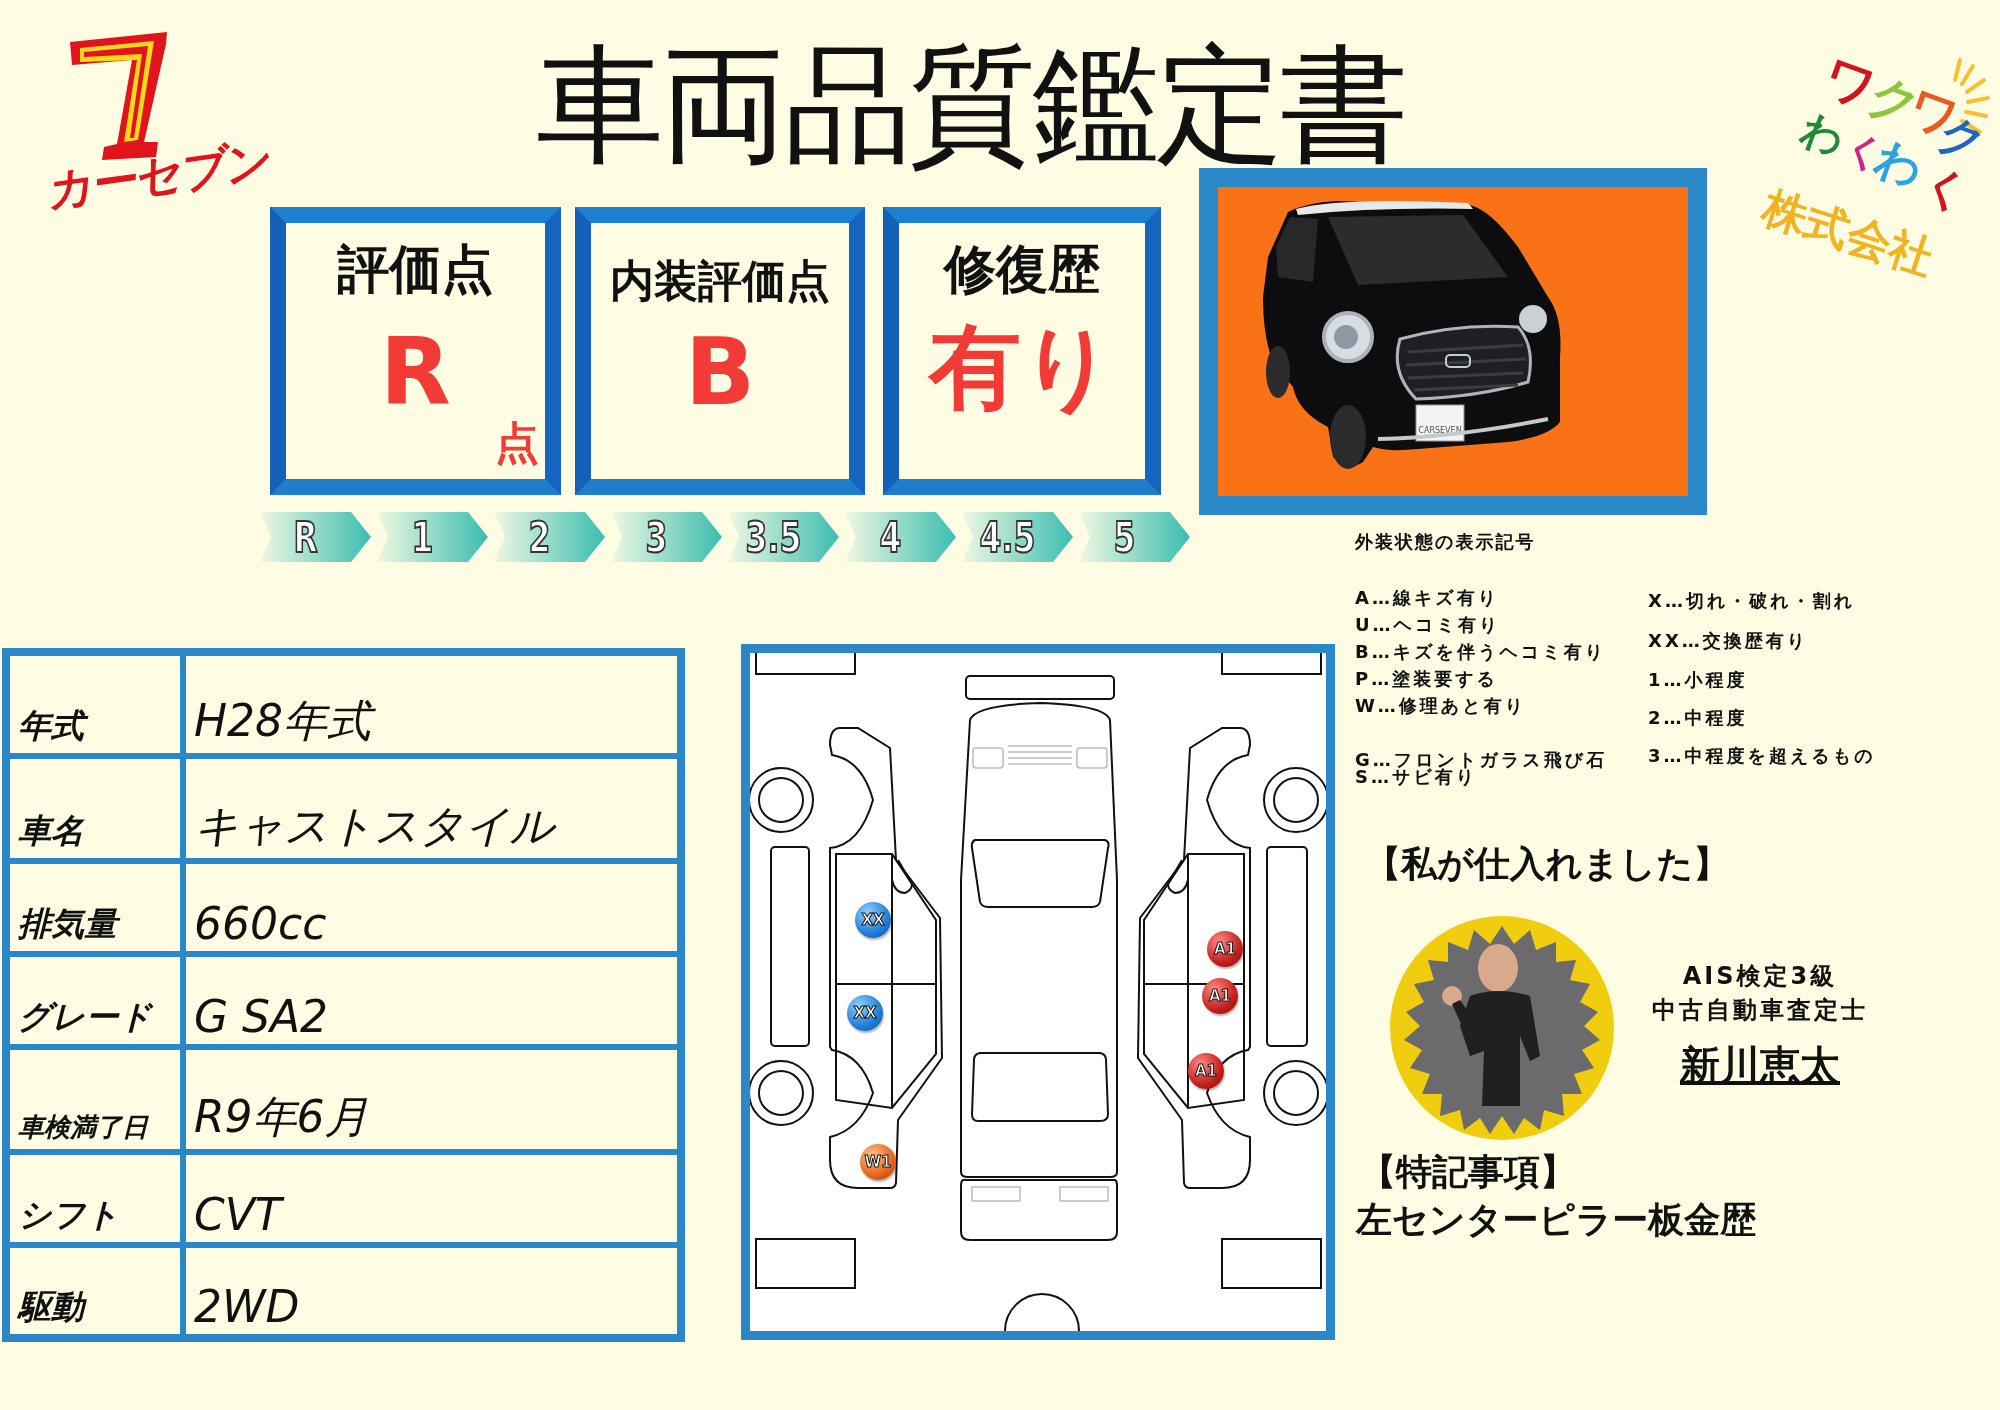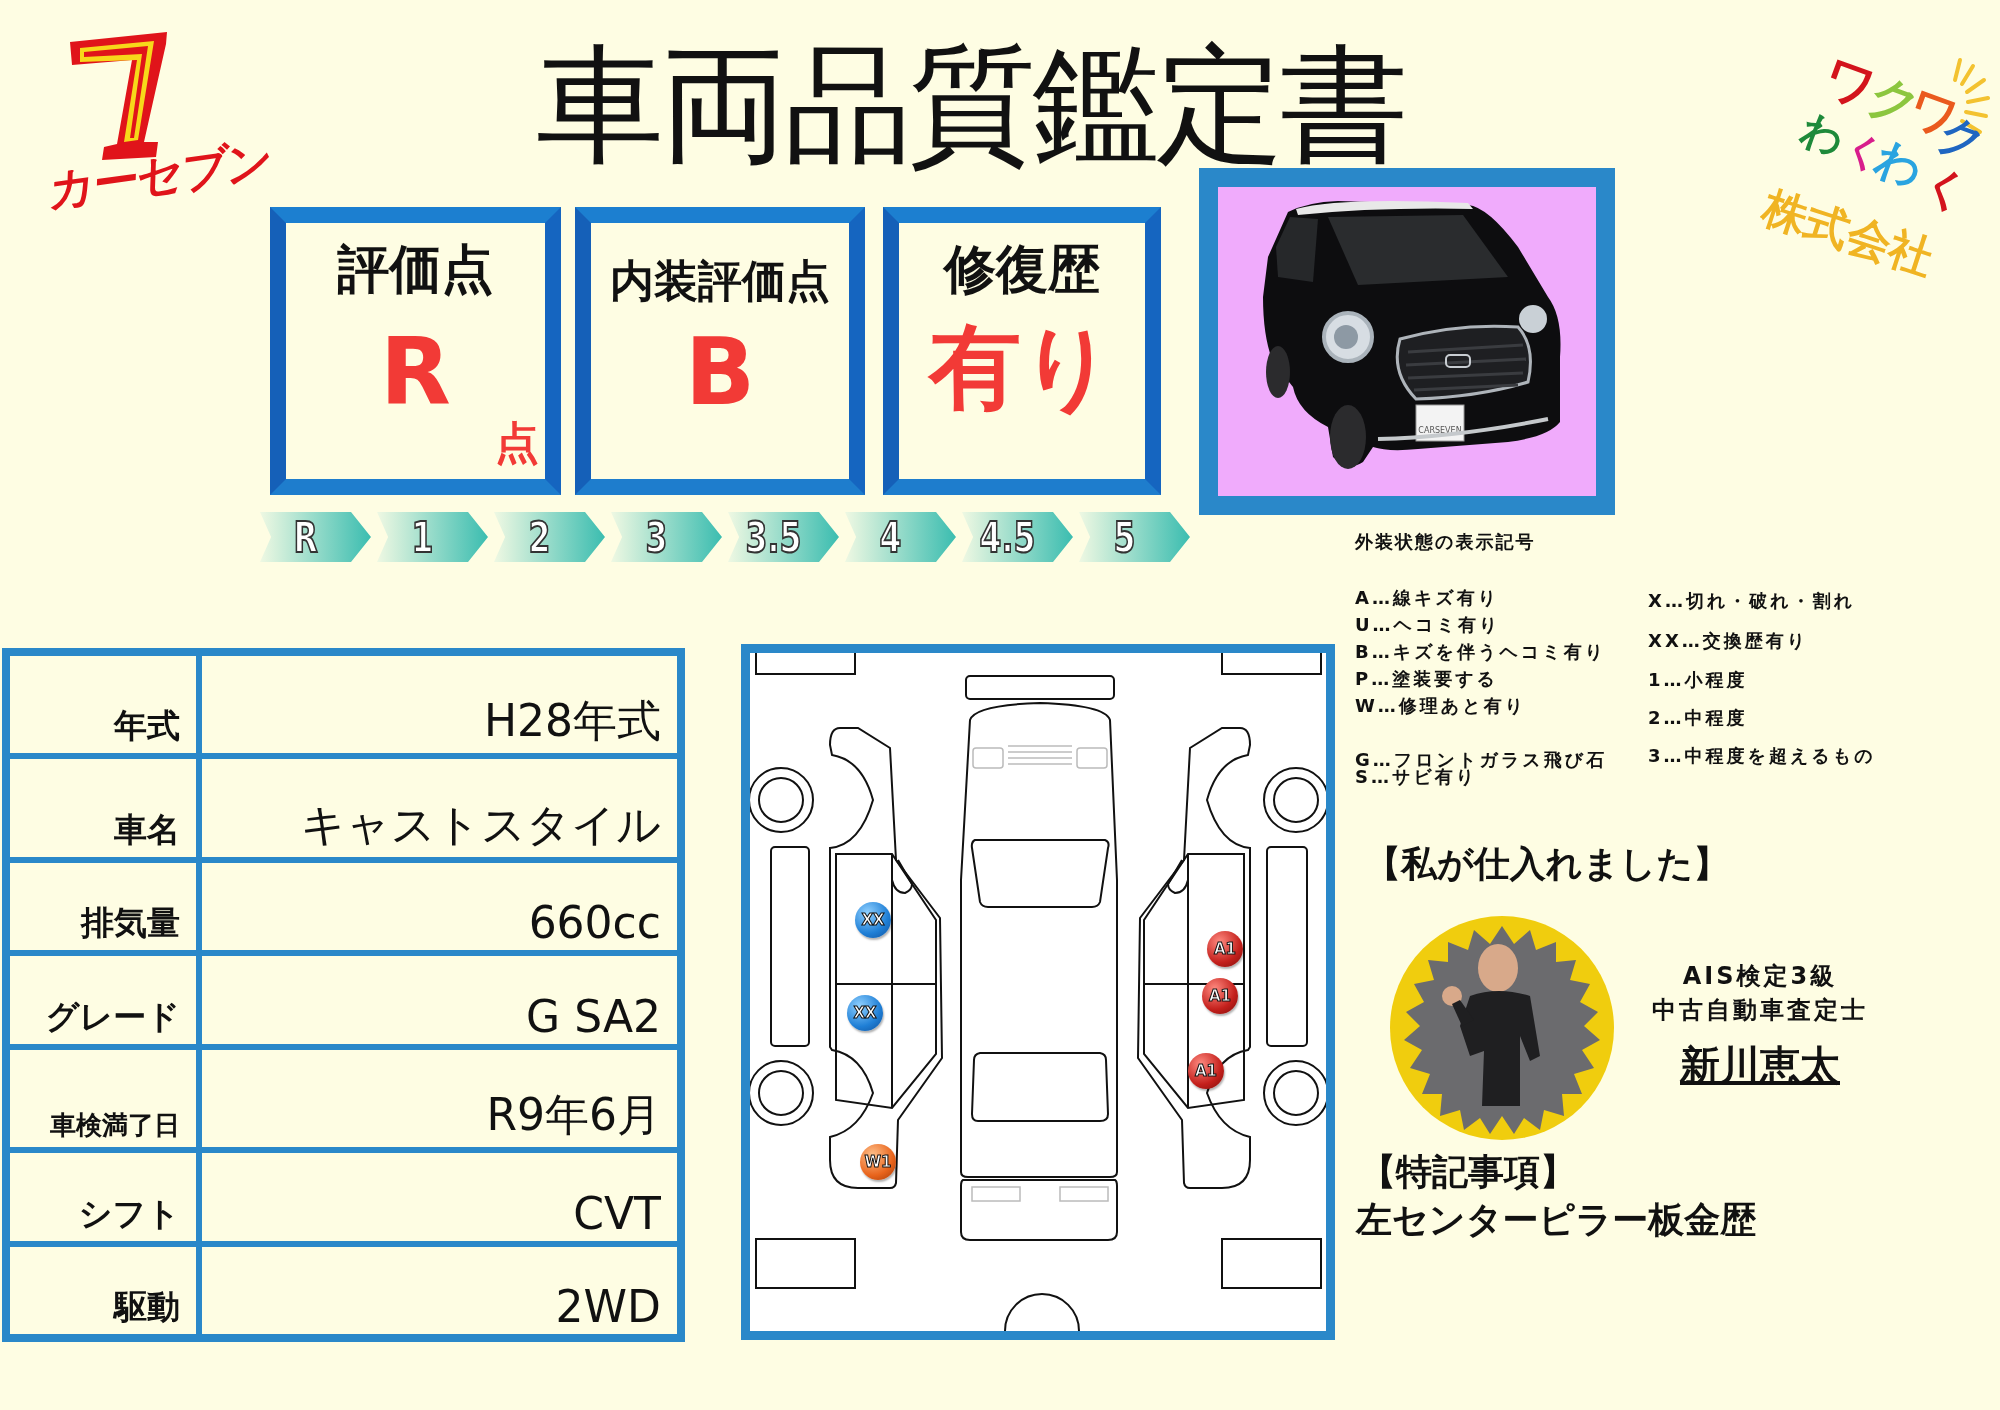--- a/index.html
+++ b/index.html
@@ -31,30 +31,30 @@
   
   .scale { left:260px; top:512px; width:930px; height:50px; display:flex; gap:6px; }
   .scale .step { position:relative; flex:1; height:50px;
                  background:linear-gradient(90deg, rgba(180,230,225,0.2), #3bbdb0);
                  clip-path:polygon(0 0, 82% 0, 100% 50%, 82% 100%, 0 100%, 10% 50%); }
   .scale .step span { position:absolute; left:0; right:18%; top:0; bottom:0; display:flex; align-items:center; justify-content:center;
                       font-family:"DejaVu Sans", sans-serif; font-weight:bold; font-size:42px; color:#fff;
                       -webkit-text-stroke:2px #333; transform:scaleX(0.75); }
 
   
-  .photo { left:1199px; top:168px; width:416px; height:347px; box-sizing:border-box; border:19px solid #2a88c9; background:#f0abfc; }
+  .photo { left:1199px; top:168px; width:508px; height:347px; box-sizing:border-box; border:19px solid #2a88c9; background:#f97316; }
 
   
   .legend-title { left:1355px; top:530px; font-size:18px; font-weight:bold; letter-spacing:2px; }
   .leg { font-size:18px; font-weight:bold; letter-spacing:3px; white-space:nowrap; }
 
   
   .spec { left:2px; top:648px; width:683px; height:694px; box-sizing:border-box; border:8px solid #2a88c9; background:#fefde3; }
   .spec table { width:100%; height:100%; border-collapse:collapse; table-layout:fixed; }
-  .spec td { border:6px solid #2a88c9; padding:16px; text-align:right; vertical-align:bottom; }
+  .spec td { border:6px solid #2a88c9; padding:8px; text-align:left; vertical-align:bottom;font-style:italic; }
   .spec tr:first-child td { border-top:none; }
   .spec tr:last-child td { border-bottom:none; }
   .spec td:first-child { border-left:none; width:154px; font-weight:bold; font-size:33px; padding-bottom:4px; white-space:nowrap; }
   .spec td:last-child { border-right:none; font-size:44px; padding-bottom:2px; }
 
   
   .diagram { left:741px; top:644px; width:594px; height:696px; box-sizing:border-box; border:9px solid #2a88c9; background:#fff; }
   .badge { position:absolute; width:36px; height:36px; border-radius:50%; color:#fff; font-weight:bold; font-size:15px;
            display:flex; align-items:center; justify-content:center; -webkit-text-stroke:1px #111; box-shadow:1px 2px 2px rgba(0,0,0,0.3); }
 

